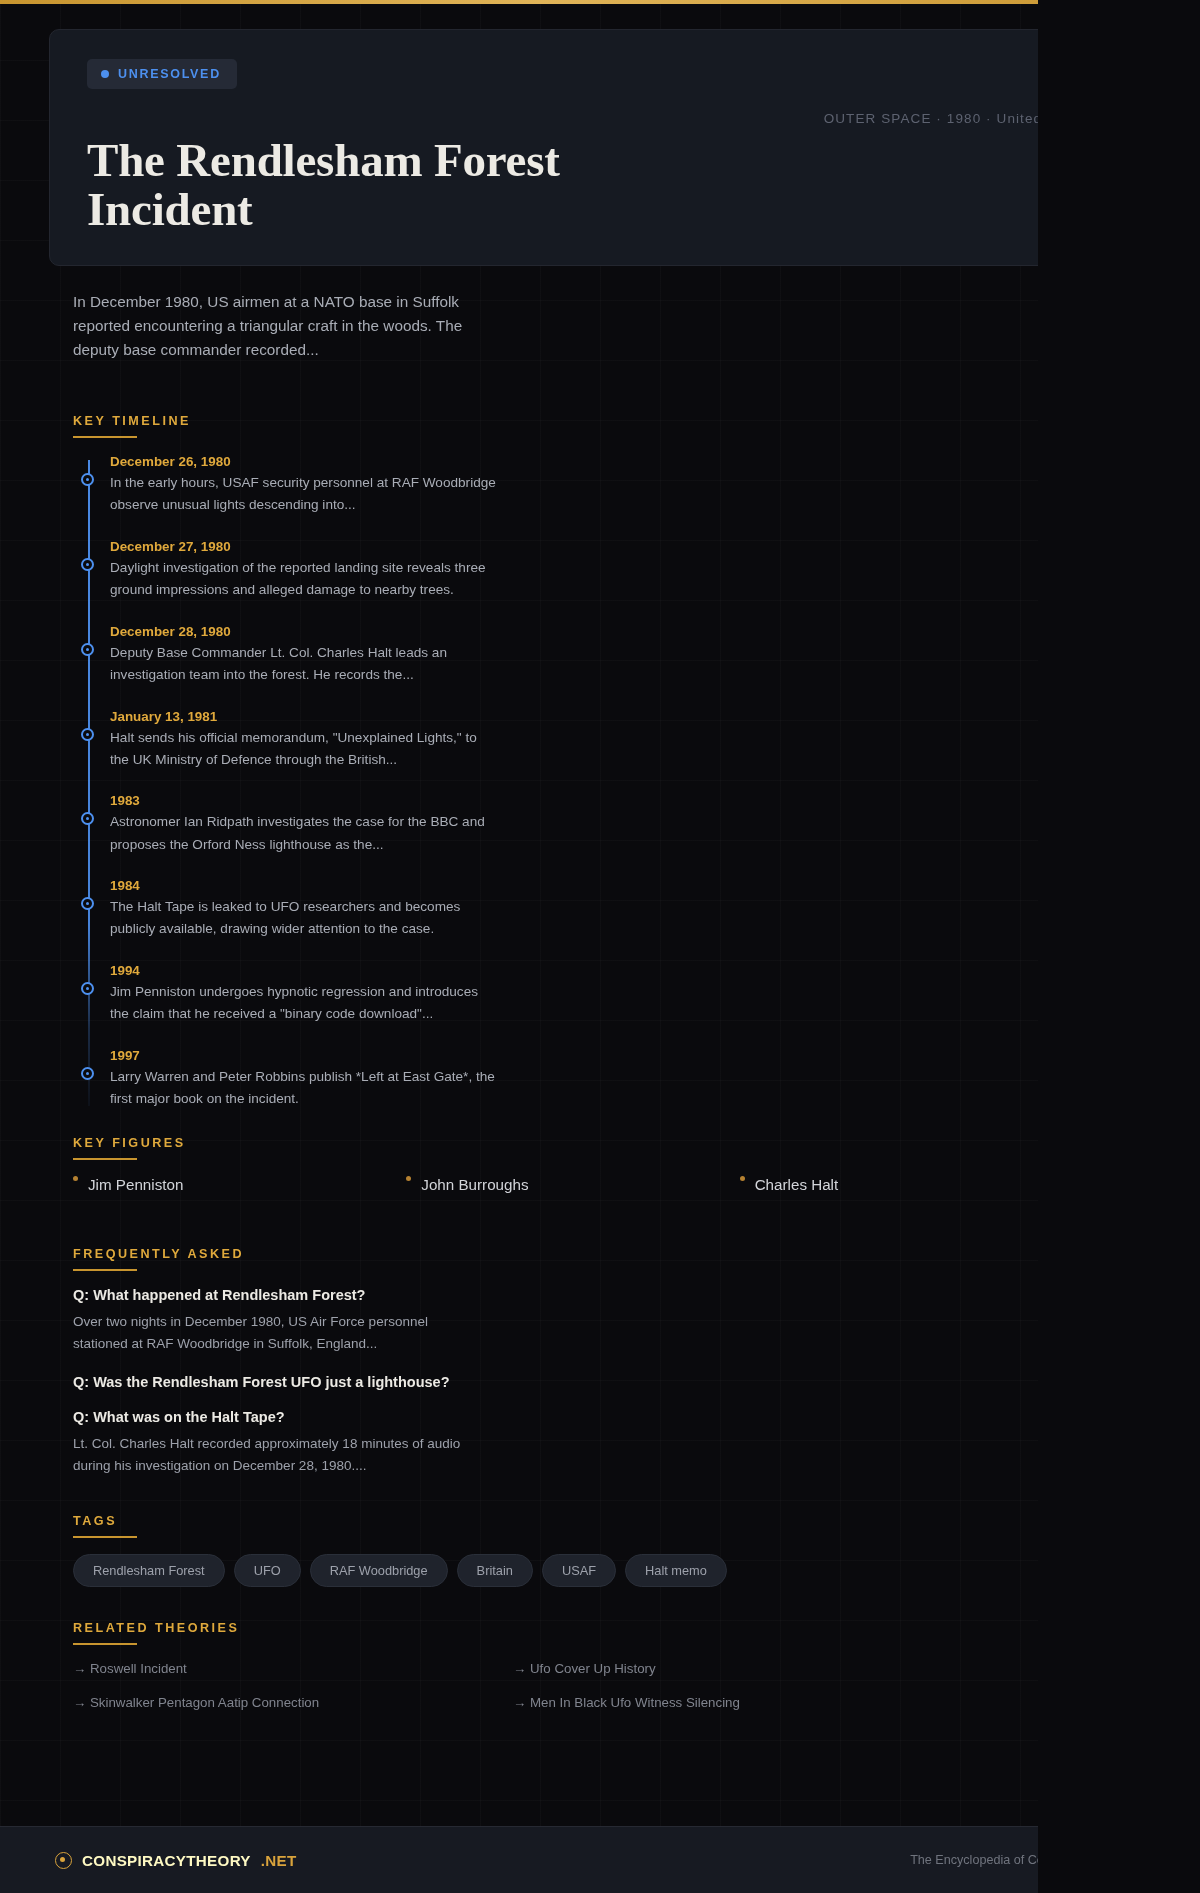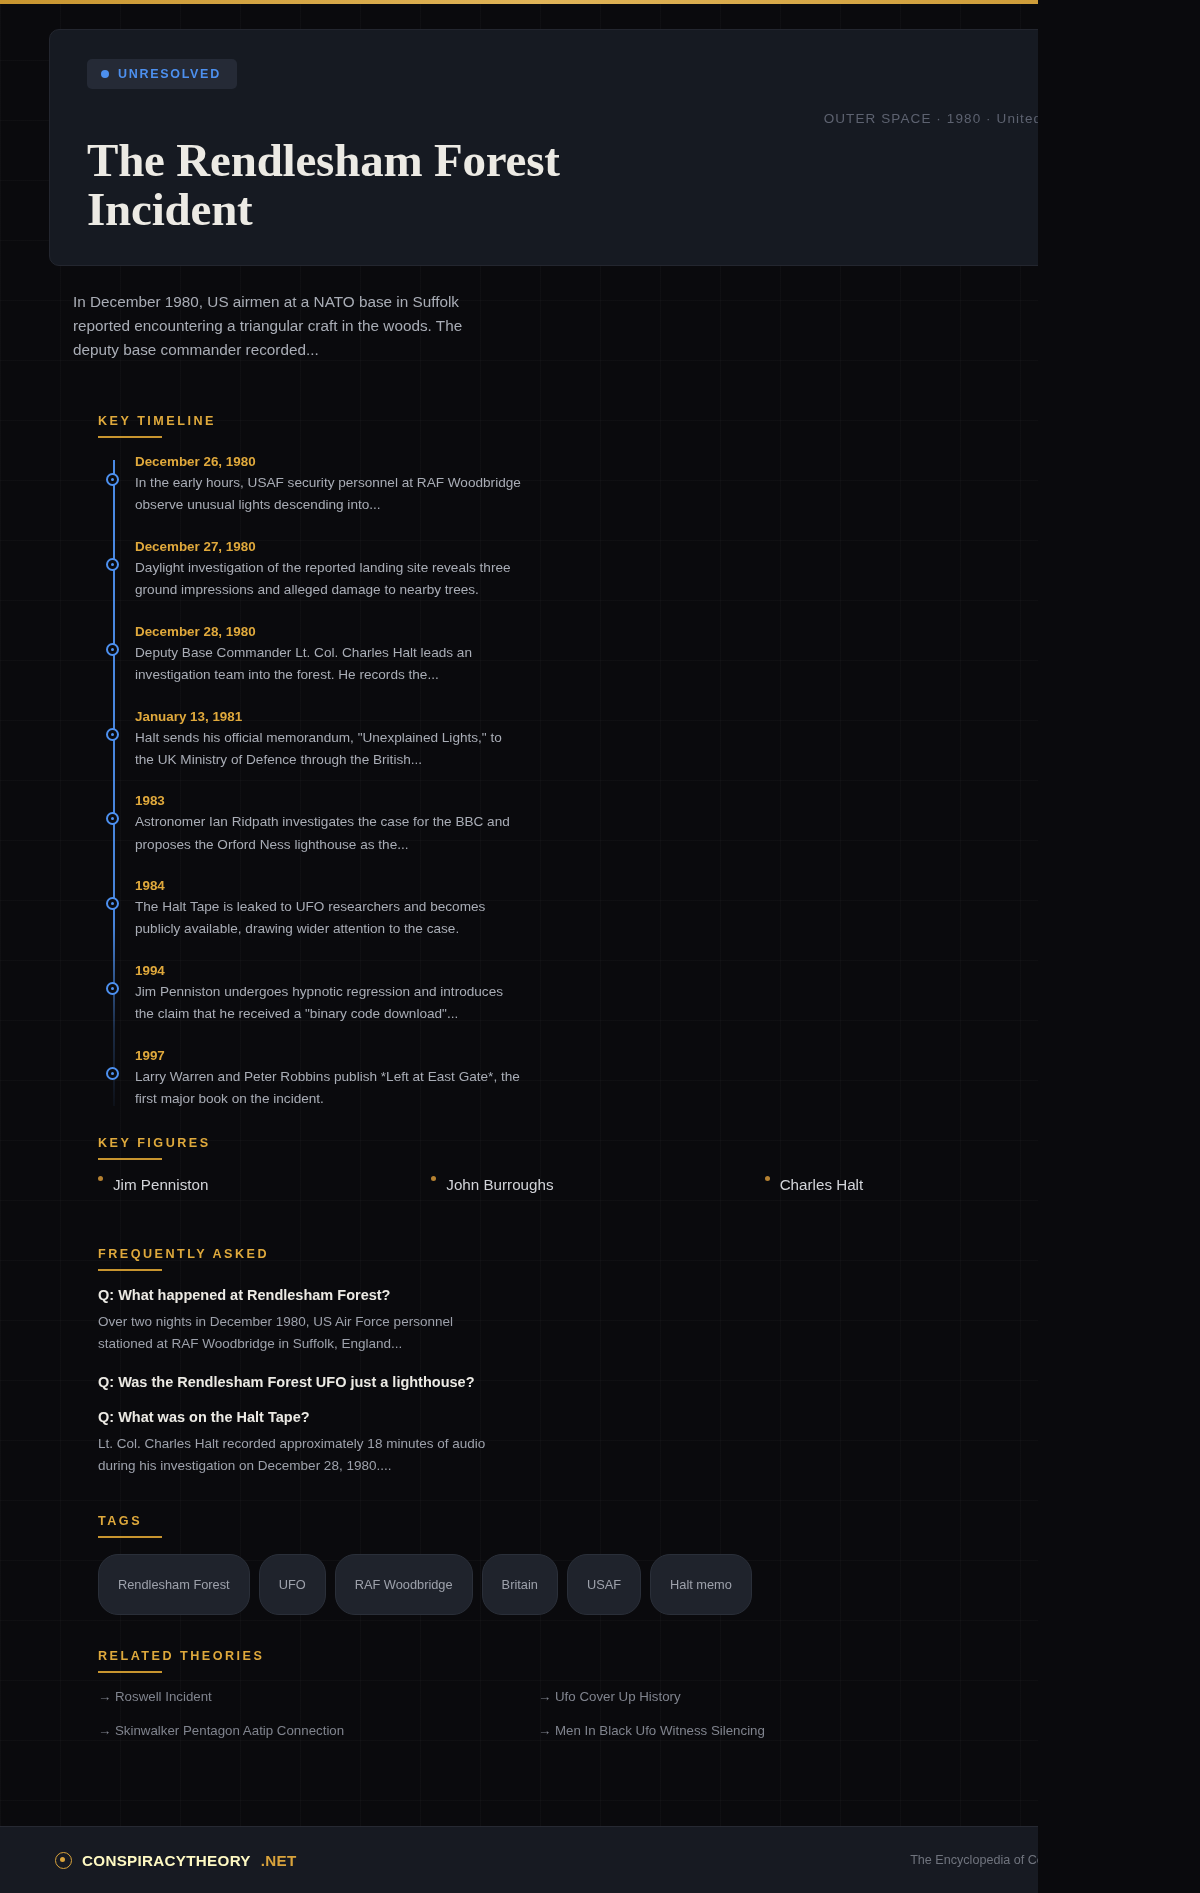--- a/index.html
+++ b/index.html
@@ -90,21 +90,21 @@
   
   .summary {
     margin: 24px 0 0 73px;
     max-width: 400px;
     color: #a9adb6;
     font-size: 15.3px;
     line-height: 1.58;
   }
 
   
-  .section { margin-left: 98px; }
+  .section { margin-left: 73px; }
 
   .section-head {
     color: #dfa93c;
     font-size: 12.6px;
     font-weight: bold;
     letter-spacing: 2.5px;
     padding-bottom: 8px;
   }
   .section-rule {
     width: 64px;
@@ -205,21 +205,21 @@
   .tag-row {
     display: flex;
     flex-wrap: wrap;
     gap: 9px;
     max-width: 800px;
   }
   .tag-chip {
     background: #1f232c;
     border: 1px solid #2a2f39;
     border-radius: 20px;
-    padding: 22px 19px;
+    padding: 8px 19px;
     color: #9da1ab;
     font-size: 12.8px;
     white-space: nowrap;
   }
 
   
   .related-grid {
     display: grid;
     grid-template-columns: repeat(2, 440px);
     row-gap: 19px;

